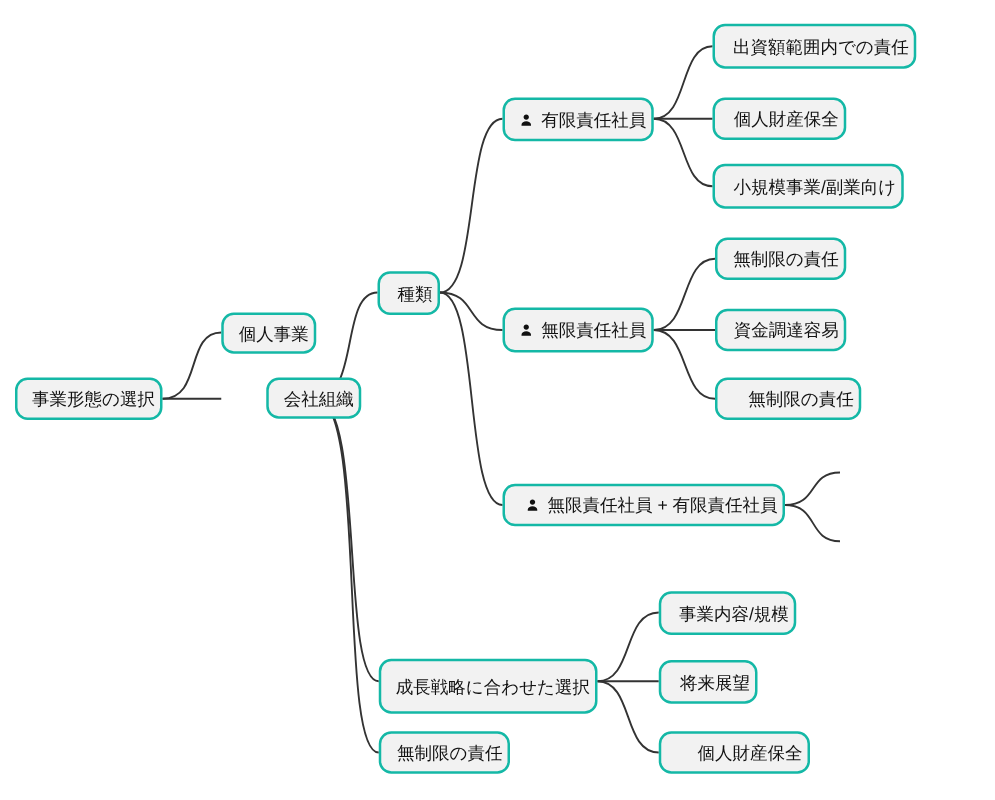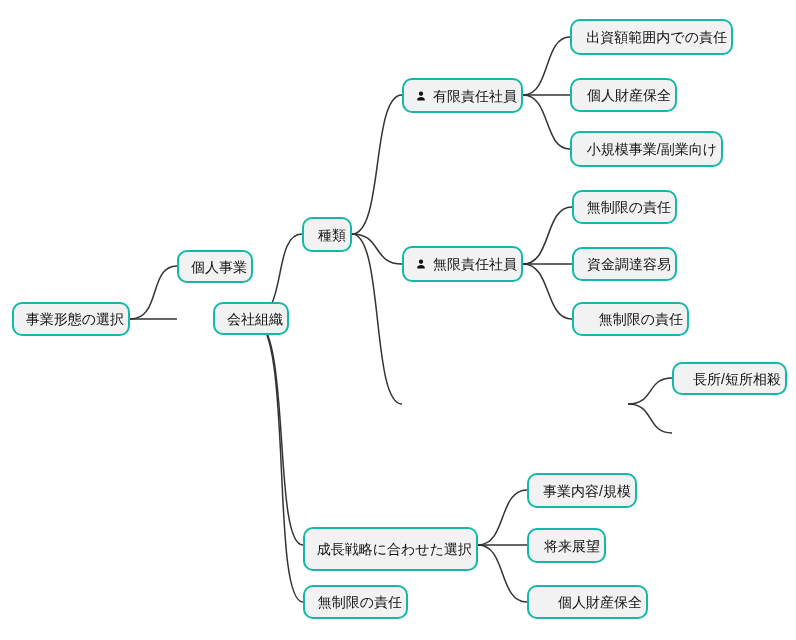--- a/index.html
+++ b/index.html
@@ -110,20 +110,28 @@
     <span>有限責任社員</span>
   </div>
   <div class="node" style="left:402px; top:246px; width:121px; height:36px;">
     <span class="icon">
         <svg viewBox="0 0 24 24">
           <path d="M12 11.6c2.4 0 4.3-1.9 4.3-4.3S14.4 3 12 3 7.7 4.9 7.7 7.3s1.9 4.3 4.3 4.3zm0 2.4c-3.8 0-7.6 1.9-7.6 5.5V21h15.2v-1.5c0-3.6-3.8-5.5-7.6-5.5z"></path>
         </svg>
       </span>
     <span>無限責任社員</span>
   </div>
+  <div class="node" style="left:402px; top:387px; width:226px; height:34px;">
+    <span class="icon">
+        <svg viewBox="0 0 24 24">
+          <path d="M12 11.6c2.4 0 4.3-1.9 4.3-4.3S14.4 3 12 3 7.7 4.9 7.7 7.3s1.9 4.3 4.3 4.3zm0 2.4c-3.8 0-7.6 1.9-7.6 5.5V21h15.2v-1.5c0-3.6-3.8-5.5-7.6-5.5z"></path>
+        </svg>
+      </span>
+    <span>無限責任社員 + 有限責任社員</span>
+  </div>
 
   <div class="node" style="left:570px; top:19px; width:163px; height:36px;">
     <span>出資額範囲内での責任</span>
   </div>
   <div class="node" style="left:570px; top:78px; width:107px; height:34px;">
     <span>個人財産保全</span>
   </div>
   <div class="node" style="left:570px; top:131px; width:153px; height:36px;">
     <span>小規模事業/副業向け</span>
   </div>
@@ -131,23 +139,20 @@
   <div class="node" style="left:572px; top:190px; width:105px; height:34px;">
     <span>無制限の責任</span>
   </div>
   <div class="node" style="left:572px; top:247px; width:105px; height:34px;padding-left:10px;">
     <span>資金調達容易</span>
   </div>
   <div class="node" style="left:572px; top:302px; width:117px; height:34px;">
     <span>無制限の責任</span>
   </div>
 
-  <div class="node" style="left:672px; top:362px; width:115px; height:33px;">
-    <span>長所/短所相殺</span>
-  </div>
 
   <div class="node" style="left:527px; top:473px; width:110px; height:35px;">
     <span>事業内容/規模</span>
   </div>
   <div class="node" style="left:527px; top:528px; width:79px; height:35px;">
     <span>将来展望</span>
   </div>
   <div class="node" style="left:527px; top:585px; width:121px; height:34px;">
     <span>個人財産保全</span>
   </div>

